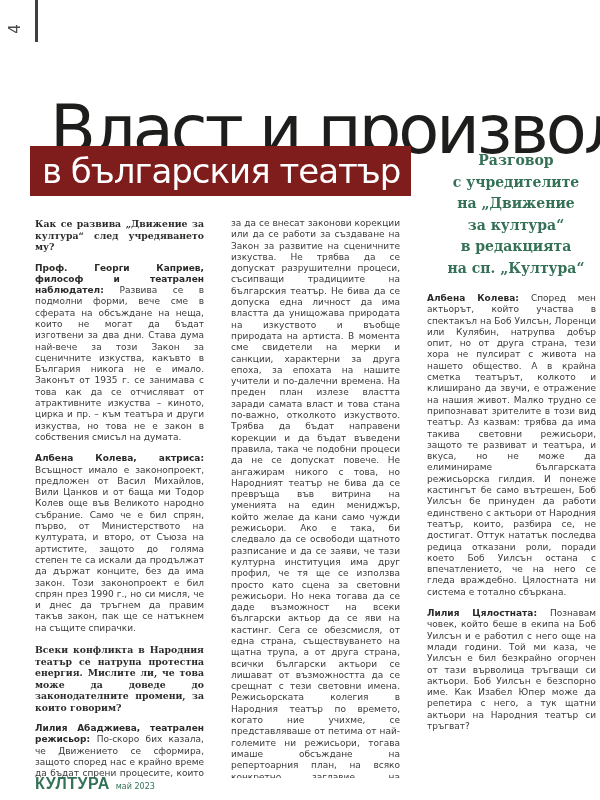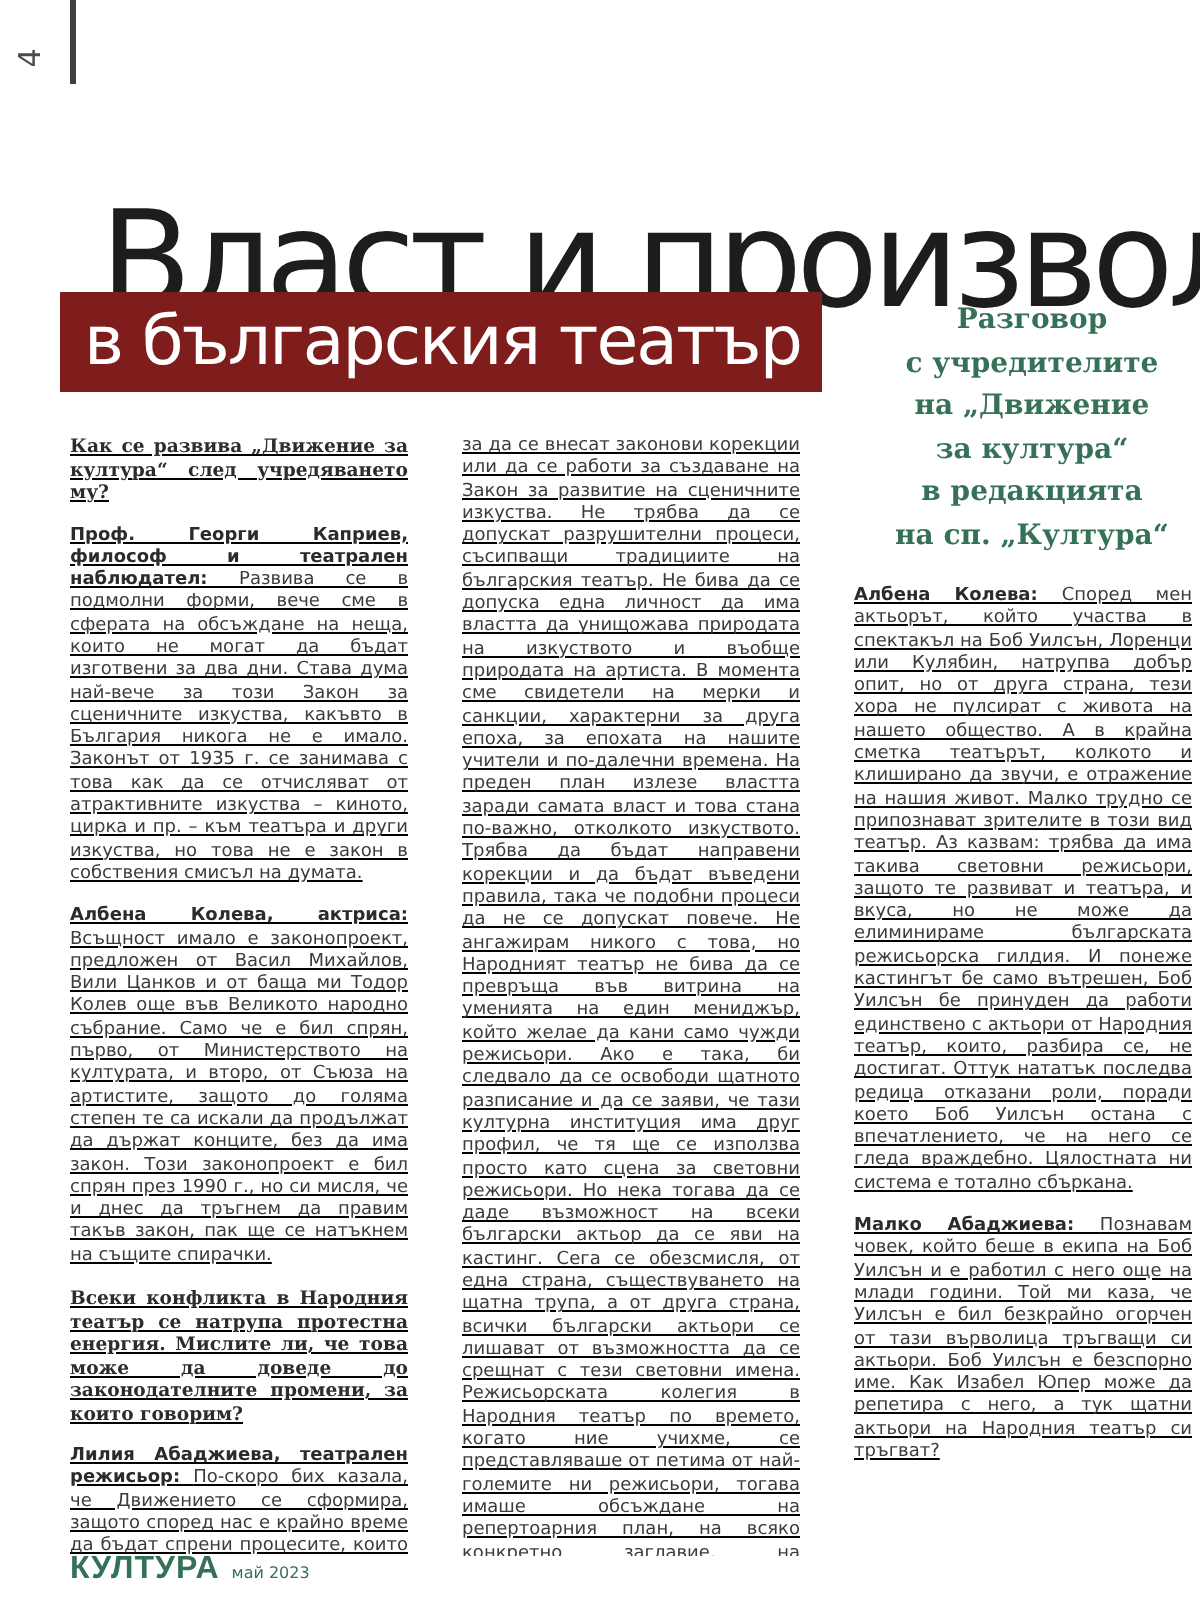--- a/index.html
+++ b/index.html
@@ -35,21 +35,21 @@
   .kicker {
     position: absolute; left: 426px; top: 150px; width: 180px;
     font-family: "DejaVu Serif", "Liberation Serif", serif;
     font-weight: 700; color: #357156; font-size: 14px; line-height: 21.5px;
     white-space: pre-line;
     text-align: center;
   }
 
   .columns {
     position: absolute; left: 35px; top: 218px; width: 561px; height: 560px;
-    display: flex; gap: 27px; overflow: hidden; text-decoration: underline;
+    display: flex; gap: 27px; overflow: hidden;
   }
   .col { width: 178px; height: 100%; overflow: hidden; color: #3b3b39;
          font-size: 9px; line-height: 11.3px; text-align: justify; }
   .col-3 { padding-top: 75px; box-sizing: border-box; }
 
   .col p { margin: 0 0 10px 0; }
   .col p.question {
     font-family: "DejaVu Serif", "Liberation Serif", serif;
     font-weight: 700; color: #2c2c2a; font-size: 9.3px; line-height: 11.5px;
   }
@@ -89,21 +89,21 @@
         <p class="answer"><b class="speaker">Проф. Георги Каприев, философ и театрален наблюдател: </b>Развива се в подмолни форми, вече сме в сферата на обсъждане на неща, които не могат да бъдат изготвени за два дни. Става дума най-вече за този Закон за сценичните изкуства, какъвто в България никога не е имало. Законът от 1935 г. се занимава с това как да се отчисляват от атрактивните изкуства – киното, цирка и пр. – към театъра и други изкуства, но това не е закон в собствения смисъл на думата.</p>
         <p class="answer"><b class="speaker">Албена Колева, актриса: </b>Всъщност имало е законопроект, предложен от Васил Михайлов, Вили Цанков и от баща ми Тодор Колев още във Великото народно събрание. Само че е бил спрян, първо, от Министерството на културата, и второ, от Съюза на артистите, защото до голяма степен те са искали да продължат да държат конците, без да има закон. Този законопроект е бил спрян през 1990 г., но си мисля, че и днес да тръгнем да правим такъв закон, пак ще се натъкнем на същите спирачки.</p>
         <p class="question">Всеки конфликта в Народния театър се натрупа протестна енергия. Мислите ли, че това може да доведе до законодателните промени, за които говорим?</p>
         <p class="answer"><b class="speaker">Лилия Абаджиева, театрален режисьор: </b>По-скоро бих казала, че Движението се сформира, защото според нас е крайно време да бъдат спрени процесите, които повличат българския театър към гибел, цялостната дехуманизация и девалвация на ценностната система. Проблем на нашето общество е, че то не се нуждае вече от личността и че духовното е поставено на заден план. Въобще за мен това е симптом за обезличаване на нацията и би следвало да има политическа воля,</p>
       </div>
     <div class="col col-2">
         <p class="cont">за да се внесат законови корекции или да се работи за създаване на Закон за развитие на сценичните изкуства. Не трябва да се допускат разрушителни процеси, съсипващи традициите на българския театър. Не бива да се допуска една личност да има властта да унищожава природата на изкуството и въобще природата на артиста. В момента сме свидетели на мерки и санкции, характерни за друга епоха, за епохата на нашите учители и по-далечни времена. На преден план излезе властта заради самата власт и това стана по-важно, отколкото изкуството. Трябва да бъдат направени корекции и да бъдат въведени правила, така че подобни процеси да не се допускат повече. Не ангажирам никого с това, но Народният театър не бива да се превръща във витрина на уменията на един мениджър, който желае да кани само чужди режисьори. Ако е така, би следвало да се освободи щатното разписание и да се заяви, че тази културна институция има друг профил, че тя ще се използва просто като сцена за световни режисьори. Но нека тогава да се даде възможност на всеки български актьор да се яви на кастинг. Сега се обезсмисля, от една страна, съществуването на щатна трупа, а от друга страна, всички български актьори се лишават от възможността да се срещнат с тези световни имена. Режисьорската колегия в Народния театър по времето, когато ние учихме, се представляваше от петима от най-големите ни режисьори, тогава имаше обсъждане на репертоарния план, на всяко конкретно заглавие, на разпределението... Не се мисли за развитието на отделния актьор. Всеки от нас, ако разполага с финансов ресурс, би могъл да изпрати от собствения си имейл покана до Боб Уилсън, Йерней Лоренци или когото си реши. Между другото, тези постановки бяха заложени в предишната програма, а не в програмата на настоящия директор. Става дума за</p>
       </div>
     <div class="col col-3">
         <p class="answer"><b class="speaker">Албена Колева: </b>Според мен актьорът, който участва в спектакъл на Боб Уилсън, Лоренци или Кулябин, натрупва добър опит, но от друга страна, тези хора не пулсират с живота на нашето общество. А в крайна сметка театърът, колкото и клиширано да звучи, е отражение на нашия живот. Малко трудно се припознават зрителите в този вид театър. Аз казвам: трябва да има такива световни режисьори, защото те развиват и театъра, и вкуса, но не може да елиминираме българската режисьорска гилдия. И понеже кастингът бе само вътрешен, Боб Уилсън бе принуден да работи единствено с актьори от Народния театър, които, разбира се, не достигат. Оттук нататък последва редица отказани роли, поради което Боб Уилсън остана с впечатлението, че на него се гледа враждебно. Цялостната ни система е тотално сбъркана.</p>
-        <p class="answer"><b class="speaker">Малко Абаджиева: </b>Познавам човек, който беше в екипа на Боб Уилсън и е работил с него още на млади години. Той ми каза, че Уилсън е бил безкрайно огорчен от тази върволица тръгващи си актьори. Боб Уилсън е безспорно име. Как Изабел Юпер може да репетира с него, а тук щатни актьори на Народния театър си тръгват?</p>
+        <p class="answer"><b class="speaker">Лилия Цялостната: </b>Познавам човек, който беше в екипа на Боб Уилсън и е работил с него още на млади години. Той ми каза, че Уилсън е бил безкрайно огорчен от тази върволица тръгващи си актьори. Боб Уилсън е безспорно име. Как Изабел Юпер може да репетира с него, а тук щатни актьори на Народния театър си тръгват?</p>
       </div>
   </div>
 
   <div class="footer">
     <span class="magazine-logo">КУЛТУРА</span><span class="issue-date">май 2023</span>
   </div>
 
 </div>
 
 </body></html>

